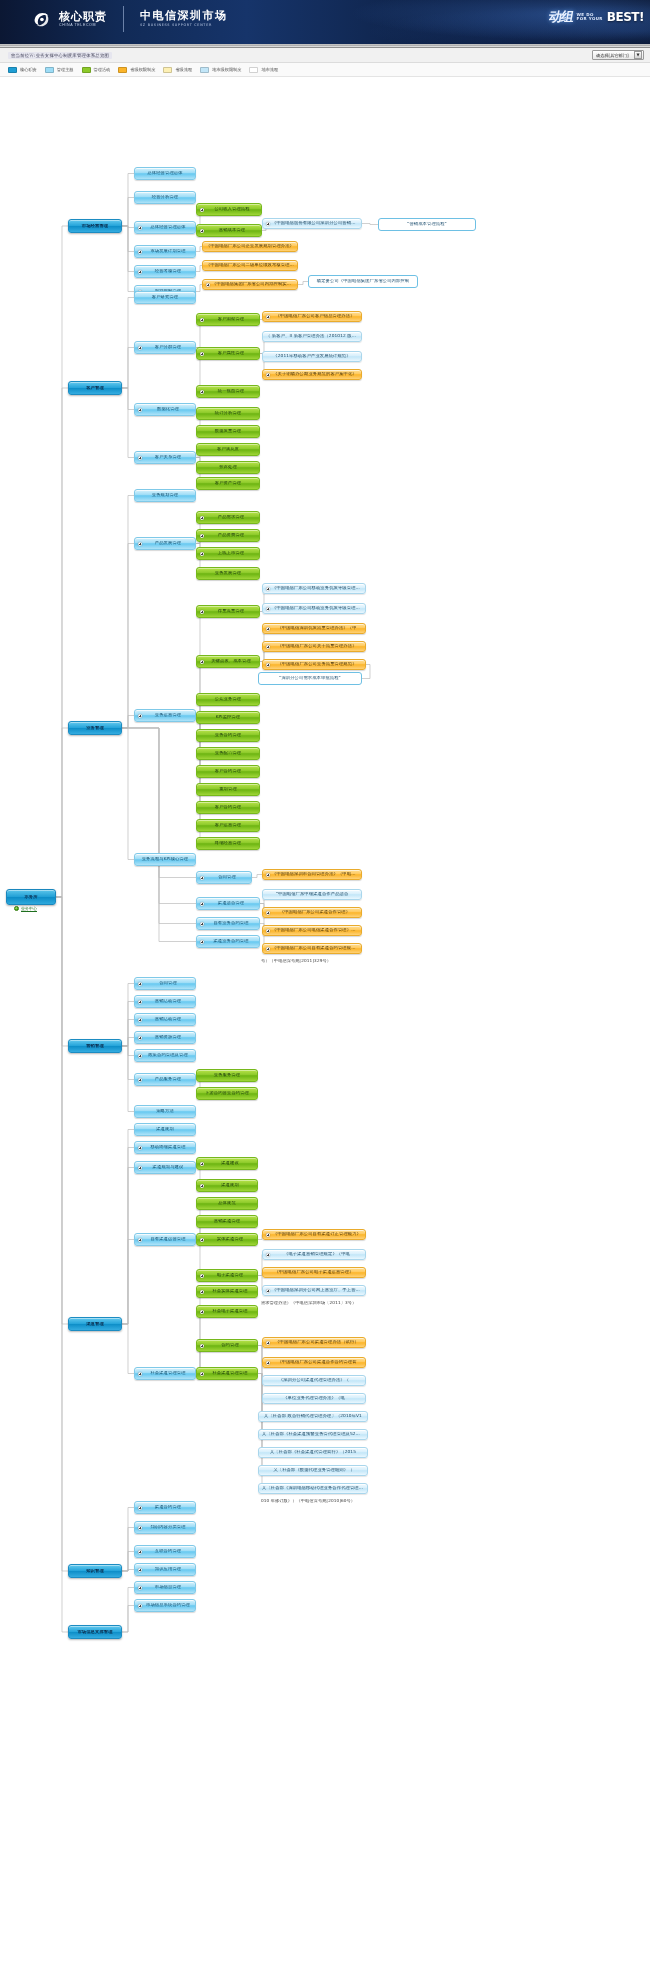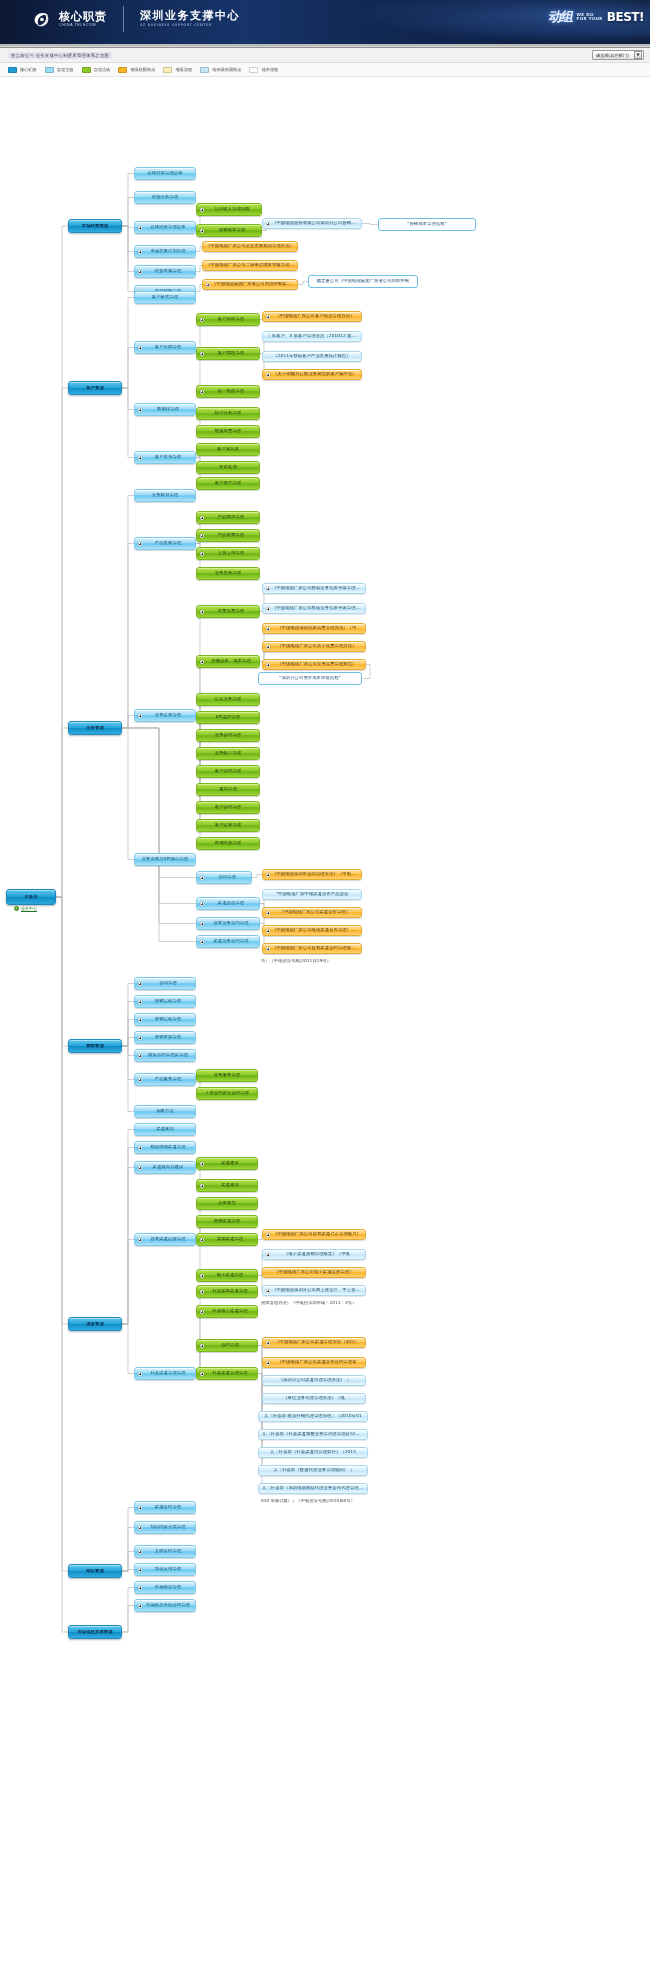--- a/index.html
+++ b/index.html
@@ -165,21 +165,21 @@
         <path d="M34 12c4 3 6 7 6 12 0 9-7 16-16 16-4 0-7-1-10-3 3 1 6 1 9 0 7-2 12-8 12-15 0-4-1-7-4-10z" fill="#ffffff" opacity=".9"></path>
         <circle cx="26" cy="25" r="4" fill="#ffffff"></circle>
       </svg>
     </span>
     <span class="ct-name">
       <span class="ct-cn">核心职责</span>
       <span class="ct-en">CHINA TELECOM</span>
     </span>
     <span class="hdr-div"></span>
     <span class="ct-name">
-      <span class="sz-cn">深圳业务支撑中心</span>
+      <span class="sz-cn">中电信深圳市场</span>
       <span class="sz-en">SZ BUSINESS SUPPORT CENTER</span>
     </span>
   </div>
   <div class="hdr-right">
     <span class="cn-brand">动组</span>
     <span class="slogan-mark">
       <span class="slog-1">WE DO</span>
       <span class="slog-2">FOR YOUR</span>
     </span>
     <span class="best">BEST!</span>

